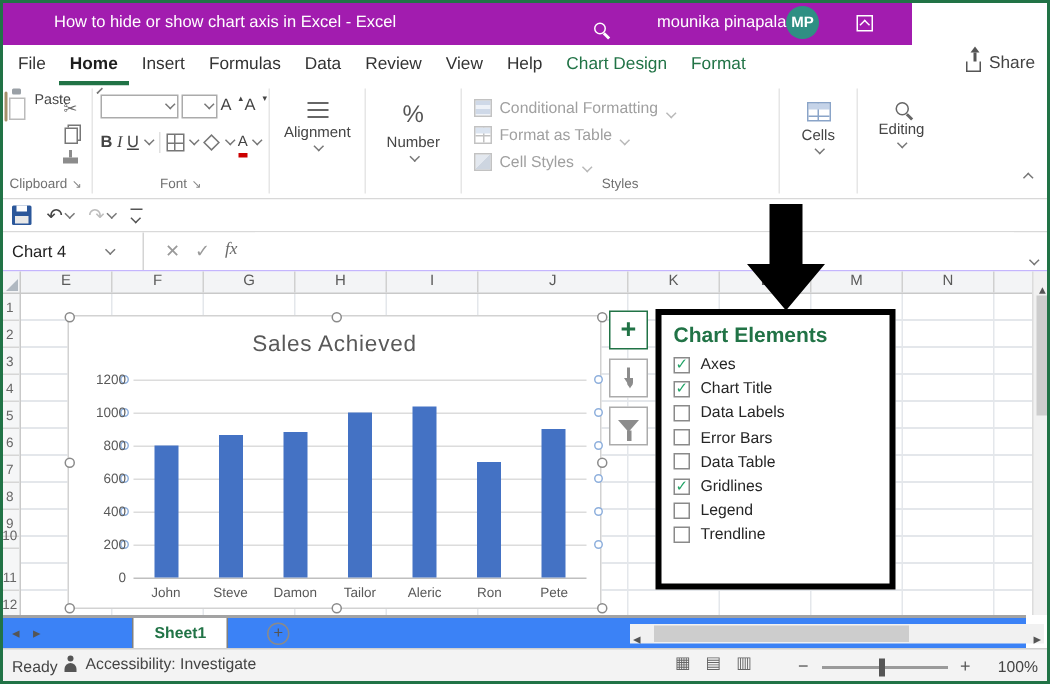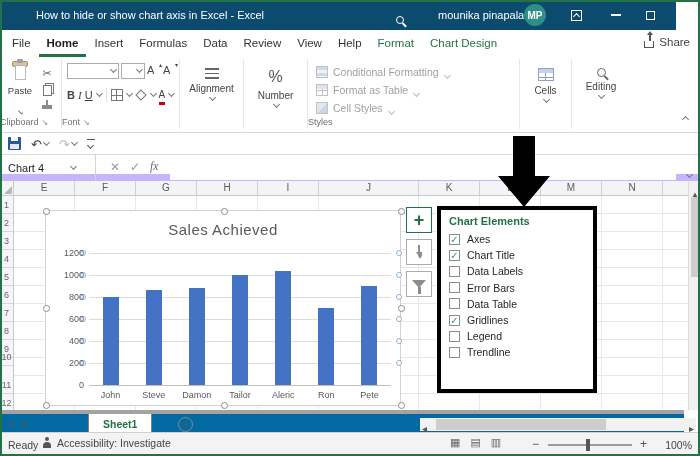--- a/index.html
+++ b/index.html
@@ -1,21 +1,21 @@
 <!DOCTYPE html>
 <html><head>
 <meta charset="utf-8">
 <style>
   *{margin:0;padding:0;box-sizing:border-box}
   body{background:#fff}
   #app{position:relative;width:700px;height:456px;background:#fff;font-family:"Liberation Sans",sans-serif;overflow:hidden}
   .frame{position:absolute;inset:0;border:2px solid #217346;pointer-events:none;z-index:60}
 
   
-  .titlebar{position:absolute;left:0;top:0;width:676px;height:30px;background:#0c4a6e}
+  .titlebar{position:absolute;left:0;top:0;width:608px;height:30px;background:#a21caf}
   .title-text{position:absolute;left:36px;top:9px;font-size:11px;color:#fff;white-space:nowrap}
   .tb-search{position:absolute;left:396px;top:10px;color:#fff}
   .tb-user{position:absolute;left:438px;top:9px;font-size:11px;color:#fff;white-space:nowrap}
   .tb-avatar{position:absolute;left:524px;top:4px;width:22px;height:22px;border-radius:50%;background:#2f8f83;color:#fff;font-size:10px;font-weight:bold;display:flex;align-items:center;justify-content:center}
   .tb-btn{position:absolute;top:0;width:32px;height:30px;display:flex;align-items:center;justify-content:center}
   .tb-btn.ro{left:560px}.tb-btn.mn{left:600px}.tb-btn.mx{left:634px}.tb-btn.cl{left:666px;width:30px}
   .i-search{display:inline-block;width:8px;height:8px;border:1.5px solid currentColor;border-radius:50%;position:relative}
   .i-search::after{content:"";position:absolute;width:5px;height:1.5px;background:currentColor;transform:rotate(45deg);right:-4px;bottom:-2px}
   .i-min{width:10px;height:1.5px;background:#fff}
   .i-max{width:9px;height:9px;border:1.2px solid #fff}
@@ -29,24 +29,24 @@
   .rtab.active{color:#1e1e1e;font-weight:bold;box-shadow:inset 0 -3px 0 #217346}
   .rtab.ctx{color:#217346}
   .share{position:absolute;right:10px;top:6px;font-size:11.5px;color:#444;display:flex;align-items:center;gap:5px}
   .i-share{position:relative;display:inline-block;width:10px;height:7px;border:1px solid #555;border-top:none;margin-top:5px}
   .i-share::after{content:"";position:absolute;left:3.5px;top:-6px;width:2px;height:6px;background:#555}
   .i-share::before{content:"";position:absolute;left:1.5px;top:-10px;border-left:3px solid transparent;border-right:3px solid transparent;border-bottom:4px solid #555}
 
   
   .ribbon{position:absolute;top:57px;left:0;width:700px;height:76px;background:#fff;border-bottom:1px solid #d8d8d8}
   .rgroup{position:absolute;top:2px;height:70px;border-right:1px solid #e6e6e6}
-  .grplabel{position:absolute;bottom:2px;left:0;width:100%;display:flex;align-items:center;gap:3px;font-size:9px;color:#707070}
+  .grplabel{position:absolute;bottom:2px;left:0;width:100%;display:flex;justify-content:center;align-items:center;gap:3px;font-size:9px;color:#707070}
   .launcher::before{content:"↘";font-size:8px;color:#8a8a8a}
   .g-clip{left:0;width:62px}
-  .paste{position:absolute;left:3px;top:2px;width:34px;height:52px;display:flex;flex-direction:column;align-items:center;gap:18px}
+  .paste{position:absolute;left:3px;top:2px;width:34px;height:52px;display:flex;flex-direction:row;align-items:flex-start;gap:18px}
   .plabel{font-size:9.5px;color:#444}
   .i-clipboard{position:relative;display:inline-block;width:16px;height:20px;background:#d9c28f;border:1px solid #a5916b;border-radius:2px}
   .i-clipboard::before{content:"";position:absolute;left:2px;top:3px;width:9px;height:13px;background:#fff;border:1px solid #bbb}
   .i-clipboard::after{content:"";position:absolute;left:4px;top:-3px;width:6px;height:4px;background:#9aa0a6;border-radius:1px}
   .clip-col{position:absolute;left:42px;top:4px;display:flex;flex-direction:column;gap:4px;align-items:center}
   .i-scissors::before{content:"✂";font-size:11px;color:#666}
   .i-copy{display:inline-block;width:9px;height:11px;border:1px solid #777;background:#fff;box-shadow:2px -2px 0 -1px #fff,2px -2px 0 0 #777}
   .i-fpbrush{position:relative;display:inline-block;width:10px;height:4px;background:#8c8c8c;margin-top:5px}
   .i-fpbrush::after{content:"";position:absolute;left:4px;top:-5px;width:2px;height:5px;background:#8c8c8c}
   .g-font{left:62px;width:118px}
@@ -96,21 +96,21 @@
   .qbtn{display:inline-flex;align-items:center;gap:1px}
   .i-save{display:inline-block;width:13px;height:13px;background:#2b579a;position:relative;border-radius:1px}
   .i-save::before{content:"";position:absolute;left:3px;top:0;width:7px;height:4px;background:#fff}
   .i-save::after{content:"";position:absolute;left:2px;bottom:1px;width:9px;height:5px;background:#e8e8e8}
   .i-undo::before{content:"↶";font-size:13px;color:#444;line-height:1}
   .i-redo::before{content:"↷";font-size:13px;color:#bdbdbd;line-height:1}
   .i-qat-custom{display:inline-block;width:8px;height:9px;border-top:1.5px solid #555;position:relative}
   .i-qat-custom::after{content:"";position:absolute;left:1px;top:3px;width:4px;height:4px;border-right:1.2px solid #555;border-bottom:1.2px solid #555;transform:rotate(45deg)}
 
   
-  .fbar{position:absolute;top:155px;left:0;width:700px;height:26px;background:#fff;border-bottom:7px solid #c4b5fd}
+  .fbar{position:absolute;top:155px;left:0;width:700px;height:26px;background:#fff;border-bottom:1px solid #c4b5fd}
   .namebox{position:absolute;left:0;top:0;width:96px;height:25px;border-right:1px solid #d4d4d4;display:flex;align-items:center;padding-left:8px;font-size:11px;color:#222;gap:26px}
   .fb-btn{position:absolute;top:5px;font-size:12px;color:#9a9a9a}
   .fb-x{left:110px}.fb-ok{left:130px}
   .fb-fx{position:absolute;left:150px;top:5px;font-size:11.5px;font-style:italic;font-family:"Liberation Serif",serif;color:#6a6a6a}
   .fb-input{position:absolute;left:170px;top:0;width:506px;height:25px;background:#fff}
   .fb-expand{position:absolute;right:8px;top:8px}
 
   
   .colheads{position:absolute;top:181px;left:14px;width:674px;height:15px;background:#f3f4f6;border-bottom:1px solid #c9c9c9}
   .col-h{position:absolute;top:0;height:14px;line-height:14px;text-align:center;font-size:10px;color:#5a5a5a;border-right:1px solid #d0d0d0}
@@ -138,30 +138,30 @@
   .side-btn{position:absolute;left:406px;width:26px;height:26px;background:#fff;border:1px solid #ababab;z-index:20;display:flex;align-items:center;justify-content:center}
   .side-btn.b1{top:207px;border:1.5px solid #217346}
   .side-btn.b2{top:239px}
   .side-btn.b3{top:271px}
   .i-plus::before{content:"+";font-size:18px;font-weight:bold;color:#217346;line-height:1}
   .i-funnel{width:0;height:0;border-left:7px solid transparent;border-right:7px solid transparent;border-top:8px solid #8c8c8c;position:relative}
   .i-funnel::after{content:"";position:absolute;left:-1.5px;top:-1px;width:3px;height:7px;background:#8c8c8c}
 
   
   .ce-panel{position:absolute;left:437px;top:206px;width:160px;height:187px;background:#fff;border:4px solid #000;z-index:30;padding:5px 8px}
-  .ce-title{font-size:11px;font-weight:bold;color:#217346;margin-bottom:4px}
+  .ce-title{font-size:14px;font-weight:bold;color:#217346;margin-bottom:4px}
   .ce-item{display:flex;align-items:center;gap:7px;height:16.2px}
   .ce-check{width:11px;height:11px;border:1px solid #8a8a8a;background:#fff;font-size:10px;line-height:9px;text-align:center;flex:0 0 auto}
   .ce-label{font-size:10.5px;color:#262626}
 
   
   .big-arrow{position:absolute;left:498px;top:136px;z-index:40}
 
   
-  .tabbar{position:absolute;top:410px;left:0;width:684px;height:22px;background:#0369a1;border-top:4px solid #a3a3a3}
+  .tabbar{position:absolute;top:410px;left:0;width:684px;height:22px;background:#3b82f6;border-top:2px solid #a3a3a3}
   .nav{position:absolute;top:4px;color:#555;font-size:10px}
   .nav.n1{left:8px}.nav.n2{left:22px}
   .stab{position:absolute;left:88px;top:0;height:21px;padding:0 14px;border:1px solid #7f7f7f;border-top:none;display:flex;align-items:center;font-size:10.5px;font-weight:bold;color:#217346;background:#fff}
   .newsheet{position:absolute;left:178px;top:3px;width:15px;height:15px;border:1px solid #8a8a8a;border-radius:50%;display:flex;align-items:center;justify-content:center}
   .newsheet::before{content:"+";font-size:11px;color:#555;line-height:1}
   .hscroll{position:absolute;left:420px;top:4px;width:276px;height:13px;background:#f1f1f1}
   .hscroll .sl{position:absolute;left:2px;top:0}
   .hscroll .sr{position:absolute;right:2px;top:0}
   .hthumb{position:absolute;left:16px;top:1px;width:170px;height:11px;background:#cdcdcd}
   .i-tri-left::before{content:"◂";font-size:10px;color:#555}
@@ -214,22 +214,22 @@
 
   <div class="tabrow">
     <span class="rtab">File</span>
     <span class="rtab active">Home</span>
     <span class="rtab">Insert</span>
     <span class="rtab">Formulas</span>
     <span class="rtab">Data</span>
     <span class="rtab">Review</span>
     <span class="rtab">View</span>
     <span class="rtab">Help</span>
+    <span class="rtab ctx">Chart Design</span>
     <span class="rtab ctx">Format</span>
-    <span class="rtab ctx">Chart Design</span>
     <span class="share">
       <span class="i-share"></span>
       <span>Share</span>
     </span>
   </div>
 
   <div class="ribbon">
     <div class="rgroup g-clip">
       <div class="paste">
         <span class="i-clipboard"></span>

